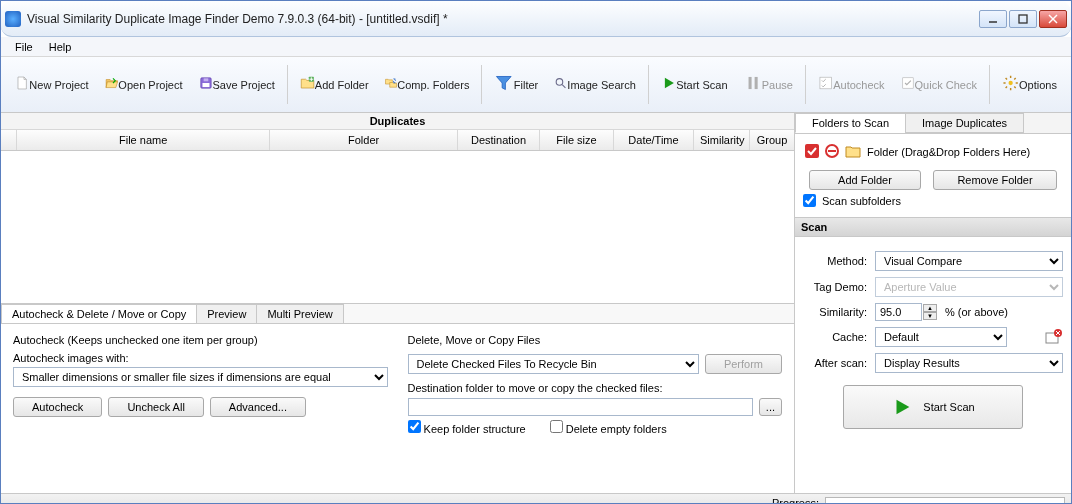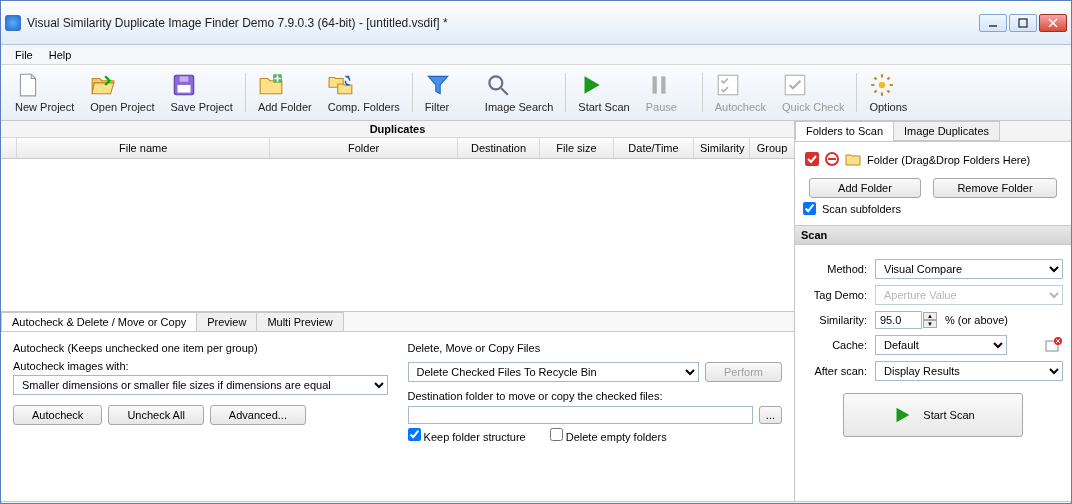--- a/index.html
+++ b/index.html
@@ -1,27 +1,27 @@
 <!DOCTYPE html>
 <html><head>
 <meta charset="utf-8">
 <style>
 * { box-sizing: border-box; margin: 0; padding: 0; font-family: Tahoma, sans-serif; font-size: 11px; }
 body { background: #fff; width: 1072px; height: 504px; overflow: hidden; border: 1px solid #5a7fbf; }
-.titlebar { height: 44px; background: linear-gradient(#fdfeff, #e3ecf7); display: flex; align-items: center; padding: 0 4px; border-bottom: 1px solid #b0c4de; }
+.titlebar { height: 36px; background: linear-gradient(#fdfeff, #e3ecf7); display: flex; align-items: center; padding: 0 4px; border-bottom: 1px solid #b0c4de; border-radius: 11px; }
 .titlebar .app-icon { width: 16px; height: 16px; background: radial-gradient(circle, #5aafff, #2060c0); border-radius: 3px; margin-right: 6px; }
 .titlebar .title { flex: 1; color: #222; font-size: 12px; }
 .winbtns { display: flex; gap: 2px; }
 .winbtn { width: 28px; height: 18px; border: 1px solid #8ba6cc; border-radius: 2px; background: linear-gradient(#f0f6ff, #d4e4f8); display: flex; align-items: center; justify-content: center; cursor: pointer; }
 .winbtn.close { background: linear-gradient(#f7a6a6, #d84a3a); border-color: #a03020; color: #fff; }
 .winbtn svg { width: 10px; height: 10px; }
 .menubar { height: 20px; background: #f4f6fa; display: flex; align-items: center; padding: 0 6px; border-bottom: 1px solid #d8d8d8; }
 .menubar .mi { padding: 2px 8px; cursor: pointer; }
 .toolbar { height: 56px; background: linear-gradient(#fafcff, #e9eff8); border-bottom: 1px solid #c8c8c8; display: flex; padding: 2px 6px; }
-.tbtn { display: flex; flex-direction: column; align-items: flex-start; justify-content: center; padding: 2px 8px; min-width: 60px; cursor: pointer; }
+.tbtn { display: flex; flex-direction: row; align-items: center; justify-content: center; padding: 2px 8px; min-width: 60px; cursor: pointer; }
 .tbtn .ic { width: 26px; height: 26px; margin-bottom: 3px; }
 .tbtn .lbl { font-size: 11px; color: #222; white-space: nowrap; }
 .tbtn.dis .lbl { color: #999; }
 .sep { width: 1px; background: #d0d0d0; margin: 6px 4px; }
 .main { display: flex; height: 380px; }
 .left { flex: 1; display: flex; flex-direction: column; border-right: 1px solid #c8c8c8; }
 .dup-title { text-align: center; font-weight: bold; padding: 2px 0; background: #f4f4f4; border-bottom: 1px solid #d8d8d8; }
 .grid-head { display: flex; background: linear-gradient(#fdfdfd, #ebebeb); border-bottom: 1px solid #c8c8c8; }
 .grid-head .col { padding: 4px 6px; border-right: 1px solid #d8d8d8; text-align: center; }
 .grid-body { flex: 1; background: #fff; }
@@ -29,21 +29,21 @@
 .tab { padding: 3px 10px; border: 1px solid #c8c8c8; border-bottom: none; background: #f0f0f0; margin-right: -1px; cursor: pointer; }
 .tab.active { background: #fff; font-weight: normal; }
 .tab-content { display: flex; padding: 6px; gap: 8px; border-top: 1px solid #c8c8c8; height: 170px; }
 .tc-left, .tc-right { flex: 1; padding: 4px 6px; }
 .field-row { display: flex; align-items: center; margin: 4px 0; gap: 6px; }
 .btn { padding: 3px 18px; border: 1px solid #a8a8a8; border-radius: 3px; background: linear-gradient(#fafafa, #e6e6e6); cursor: pointer; }
 .btn.dis { color: #a0a0a0; }
 select, input[type=text] { border: 1px solid #a8b8cc; padding: 2px 4px; background: #fff; }
 .right { width: 276px; display: flex; flex-direction: column; }
 .rtabs { display: flex; background: #f4f4f4; }
-.rtab { padding: 3px 10px; border: 1px solid #c8c8c8; background: #f0f0f0; cursor: pointer; margin-right: -1px; }
+.rtab { padding: 3px 16px; border: 1px solid #c8c8c8; background: #f0f0f0; cursor: pointer; margin-right: -1px; }
 .rtab.active { background: #fff; border-bottom-color: #fff; }
 .rpanel { padding: 6px 8px; border-top: 1px solid #c8c8c8; }
 .folder-row { display: flex; align-items: flex-end; gap: 6px; padding: 4px 2px; }
 .scan-hdr { background: linear-gradient(#e8e8e8, #d4d4d4); font-weight: bold; padding: 3px 6px; border-top: 1px solid #c8c8c8; border-bottom: 1px solid #c8c8c8; }
 .scan-body { padding: 8px; }
 .form-row { display: flex; align-items: center; margin: 6px 0; }
 .form-row .lbl { width: 72px; text-align: right; padding-right: 8px; }
 .form-row select, .form-row input { flex: 1; }
 .spinner { display: flex; align-items: center; width: 62px; }
 .spinner input { width: 40px; }

